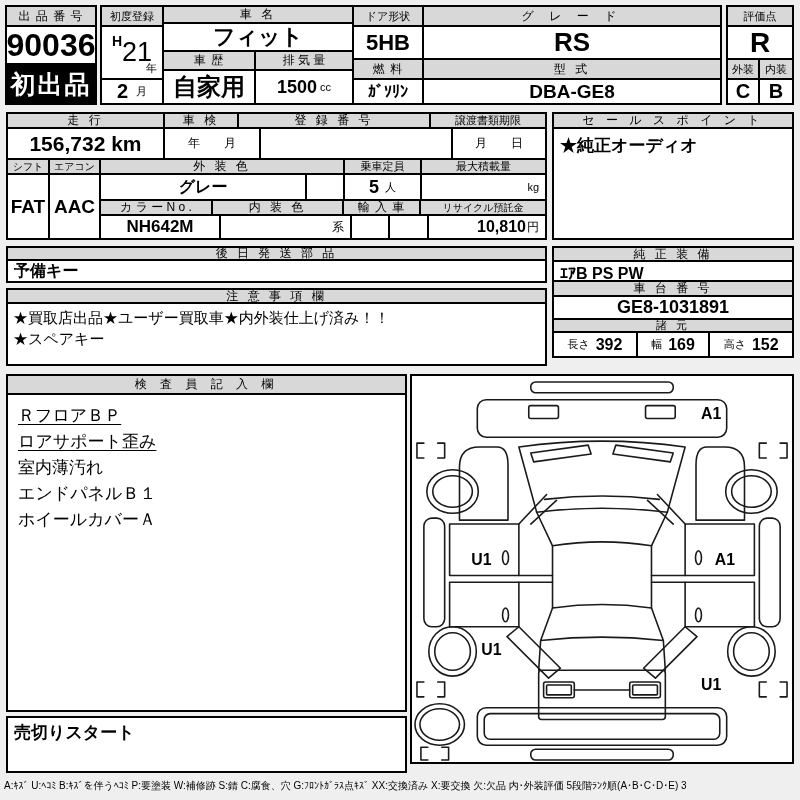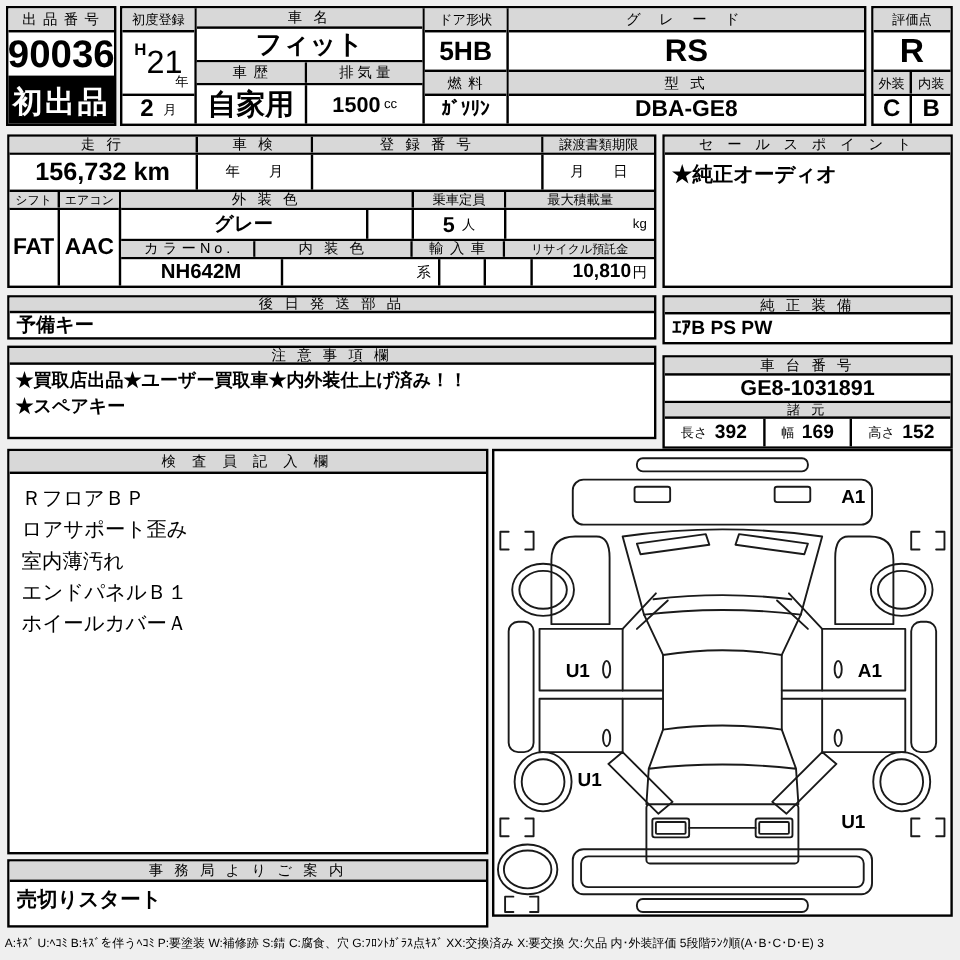--- a/index.html
+++ b/index.html
@@ -17,21 +17,21 @@
   .left{justify-content:flex-start;padding-left:6px}
   .right{justify-content:flex-end;padding-right:6px}
   .grow{flex:1 1 auto}
   .blackbox{background:#000;color:#fff;font-weight:bold;font-size:25px;letter-spacing:2px}
   .era{font-size:14px;font-weight:bold;align-self:flex-start;margin-top:6px}
   .bignum{font-size:27px;font-weight:normal}
   .unit-br{position:absolute;right:5px;bottom:2px;font-size:11px}
   .unit{font-size:11px;margin-left:8px}
   .rel{position:relative}
   .notes{padding:8px 10px;font-size:17px;line-height:26px}
-  .uline{text-underline-offset:3px}
+  .uline{text-decoration:underline;text-underline-offset:3px}
   .legend{position:absolute;left:4px;top:779px;width:794px;font-size:10px;white-space:nowrap;letter-spacing:0}
   svg text{font-family:"Liberation Sans",sans-serif;font-weight:bold;font-size:16px;fill:#000;stroke:none}
 </style>
 </head>
 <body>
 
 <div class="box col" style="left:5px;top:5px;width:92px;height:100px">
   <div class="c hdr bb ls1" style="height:20px">出 品 番 号</div>
   <div class="c v bb" style="height:38px;font-size:32px">90036</div>
   <div class="c blackbox grow">初出品</div>
@@ -92,21 +92,21 @@
   </div>
   <div class="row grow">
     <div class="c v br" style="width:32px;font-size:20px">C</div>
     <div class="c v grow" style="font-size:20px">B</div>
   </div>
 </div>
 
 <div class="box col" style="left:6px;top:112px;width:541px;height:128px">
   <div class="row bb" style="height:15px">
     <div class="c hdr br" style="width:157px;height:100%">走 行</div>
-    <div class="c hdr br" style="width:96px;height:100%">車 検</div>
+    <div class="c hdr br" style="width:74px;height:100%">車 検</div>
     <div class="c hdr br" style="width:192px;height:100%">登 録 番 号</div>
     <div class="c hdr ls0 grow" style="height:100%;font-size:11px">譲渡書類期限</div>
   </div>
   <div class="row bb" style="height:31px">
     <div class="c v br" style="width:157px;font-size:21px">156,732 km</div>
     <div class="c br" style="width:96px;font-size:12px">年　　月</div>
     <div class="c br" style="width:192px"></div>
     <div class="c grow" style="font-size:12px">月　　日</div>
   </div>
   <div class="row grow">
@@ -140,21 +140,21 @@
           <span style="font-size:11px">kg</span>
         </div>
       </div>
       <div class="row bb" style="height:15px">
         <div class="c hdr ls0 br" style="width:112px;height:100%">カ ラ ー N o .</div>
         <div class="c hdr br" style="width:131px;height:100%">内 装 色</div>
         <div class="c hdr ls1 br" style="width:77px;height:100%">輸 入 車</div>
         <div class="c hdr ls0 grow" style="height:100%;font-size:10px">リサイクル預託金</div>
       </div>
       <div class="row grow">
-        <div class="c v br" style="width:135px;font-size:17px">NH642M</div>
+        <div class="c v br" style="width:120px;font-size:17px">NH642M</div>
         <div class="c right br" style="width:131px;font-size:12px">系</div>
         <div class="c br" style="width:38px"></div>
         <div class="c br" style="width:39px"></div>
         <div class="c right grow">
           <span class="v" style="font-size:16px">10,810</span>
           <span style="font-size:12px;margin-left:1px">円</span>
         </div>
       </div>
     </div>
   </div>
@@ -165,32 +165,32 @@
   <div class="grow" style="padding:5px 6px;font-weight:bold;font-size:17px">★純正オーディオ</div>
 </div>
 
 <div class="box col" style="left:6px;top:246px;width:541px;height:37px">
   <div class="c hdr bb" style="height:14px">後 日 発 送 部 品</div>
   <div class="c v grow left" style="font-size:16px;justify-content:flex-start">予備キー</div>
 </div>
 
 <div class="box col" style="left:6px;top:288px;width:541px;height:78px">
   <div class="c hdr bb" style="height:14px">注 意 事 項 欄</div>
-  <div class="grow" style="padding:3px 5px;font-weight:bold;font-size:15px;line-height:21px">
+  <div class="grow" style="padding:3px 5px;font-weight:normal;font-size:15px;line-height:21px">
     <div>★買取店出品★ユーザー買取車★内外装仕上げ済み！！</div>
     <div>★スペアキー</div>
   </div>
 </div>
 
 <div class="box col" style="left:552px;top:246px;width:242px;height:41px">
   <div class="c hdr bb" style="height:14px">純 正 装 備</div>
   <div class="c v grow left" style="font-size:16px">ｴｱB PS PW</div>
 </div>
 
-<div class="box col" style="left:552px;top:296px;width:242px;height:78px">
+<div class="box col" style="left:552px;top:280px;width:242px;height:78px">
   <div class="c hdr bb" style="height:15px">車 台 番 号</div>
   <div class="c v bb" style="height:23px;font-size:18px">GE8-1031891</div>
   <div class="c hdr bb" style="height:13px;font-size:11px">諸 元</div>
   <div class="row grow">
     <div class="c br grow">
       <span style="font-size:11px;margin-right:6px">長さ</span>
       <span class="v" style="font-size:16px">392</span>
     </div>
     <div class="c br grow">
       <span style="font-size:11px;margin-right:6px">幅</span>
@@ -208,21 +208,20 @@
   <div class="notes grow">
     <div><span class="uline">ＲフロアＢＰ</span></div>
     <div><span class="uline">ロアサポート歪み</span></div>
     <div><span>室内薄汚れ</span></div>
     <div><span>エンドパネルＢ１</span></div>
     <div><span>ホイールカバーＡ</span></div>
   </div>
 </div>
 
 <div class="box col" style="left:6px;top:716px;width:401px;height:57px">
-  <div class="c hdr bb" style="height:17px">事 務 局 よ り ご 案 内</div>
   <div class="grow" style="padding:3px 6px;font-weight:bold;font-size:17px">売切りスタート</div>
 </div>
 
 <div class="box" style="left:410px;top:374px;width:384px;height:390px">
   <svg width="100%" height="100%" viewBox="0 0 384 391" preserveAspectRatio="none">
     <g stroke="#1a1a1a" fill="none" stroke-width="1.6" stroke-linejoin="round" stroke-linecap="round">
       <rect x="120" y="6" width="144" height="11" rx="5"></rect>
       <rect x="66" y="24" width="252" height="38" rx="9"></rect>
       <rect x="118" y="30" width="30" height="13" rx="2"></rect>
       <rect x="236" y="30" width="30" height="13" rx="2"></rect>

